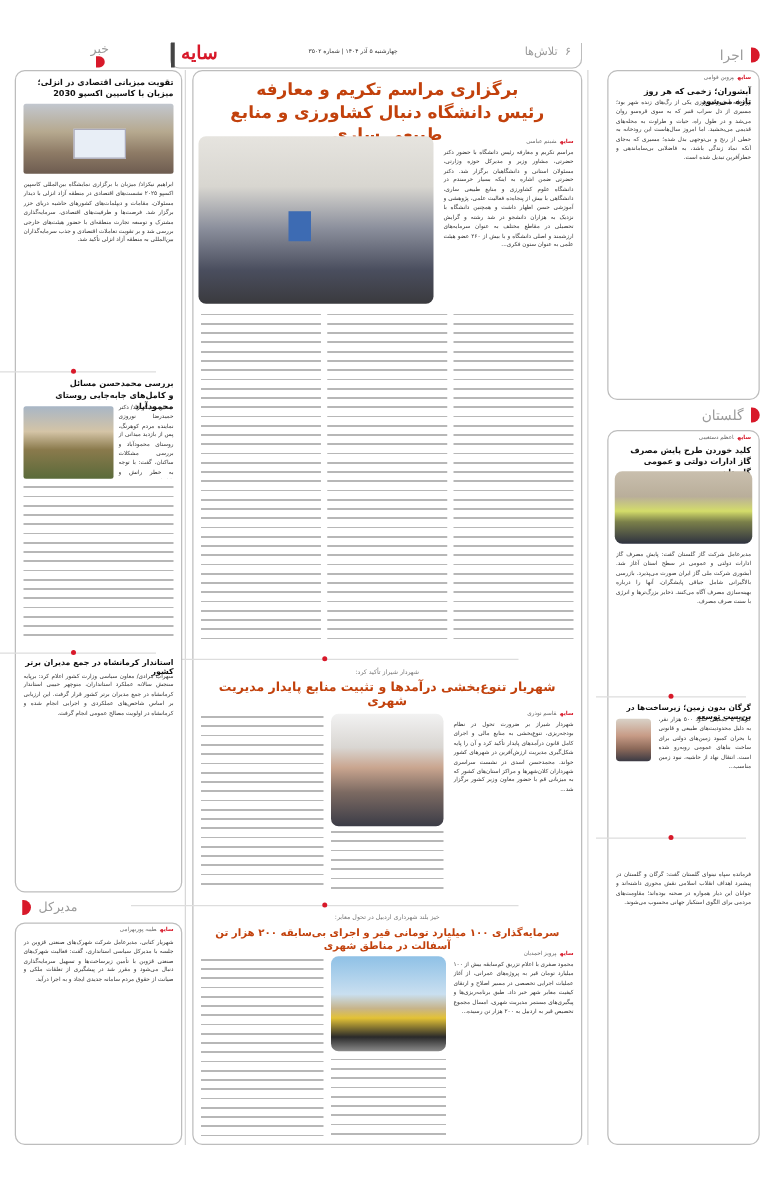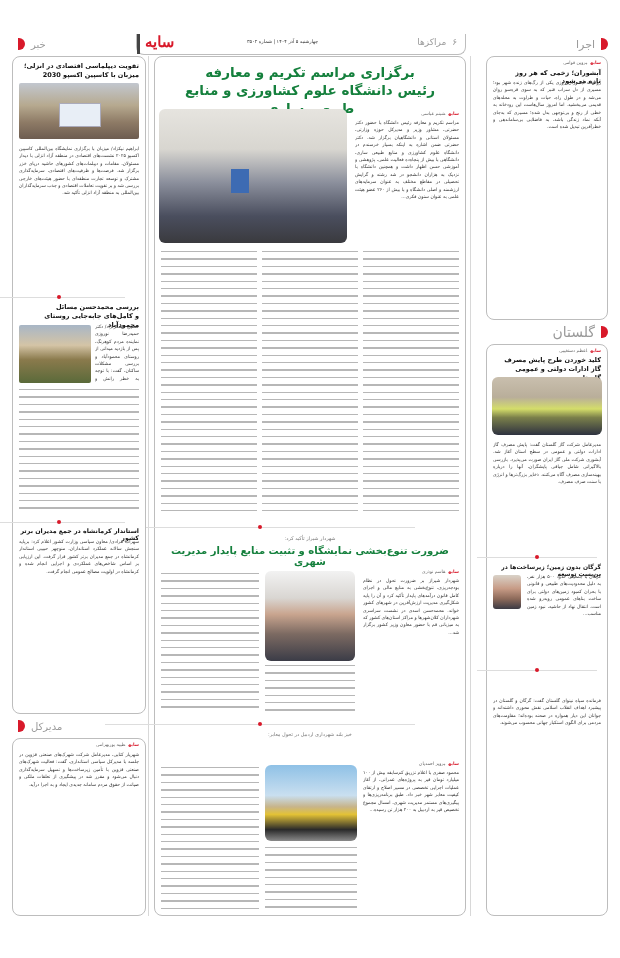--- a/index.html
+++ b/index.html
@@ -3,21 +3,21 @@
 <meta charset="utf-8">
 <style>
   html,body{margin:0;padding:0;background:#ffffff;}
   body{width:620px;height:958px;position:relative;overflow:hidden;font-family:"DejaVu Sans",sans-serif;color:#222;direction:rtl;}
   .abs{position:absolute;}
   .hdr{top:34px;height:20px;display:flex;align-items:center;}
   .sec-label{font-size:9px;color:#9a9a9a;}
   .redtab{width:7px;height:12px;background:#d8192a;border-radius:0 6px 6px 0;display:inline-block;}
   .box{border:1px solid #bdbdbd;border-radius:8px;background:#fff;}
   .txt{font-size:4.6px;line-height:7.4px;color:#333;text-align:justify;}
-  .h1{font-weight:bold;color:#15803d;text-align:center;}
+  .h1{font-weight:bold;color:#c2410c;text-align:center;}
   .h2{font-weight:bold;color:#111;}
   .sub{font-size:5px;color:#777;text-align:center;}
   .byline{font-size:4.5px;color:#666;}
   .byline .mark{color:#d8192a;font-weight:bold;margin-left:3px;}
   .sep{height:1px;background:#ddd;position:relative;}
   .sep::after{content:"";position:absolute;left:50%;top:-2px;width:4px;height:4px;border-radius:50%;background:#d8192a;transform:translateX(-50%);}
   .photo{border-radius:6px;overflow:hidden;}
   .lines{background:repeating-linear-gradient(#fff 0,#fff 2px,#b7b7b7 2px,#b7b7b7 3.4px,#fff 3.4px,#fff 7.4px);}
   .col-rule{width:1px;background:#d8d8d8;}
 </style>
@@ -25,42 +25,42 @@
 <body>
 
 <div class="abs hdr" style="right:12px;width:110px;">
   <span class="redtab"></span>
   <span class="sec-label" style="margin-right:6px;font-size:11px;">اجرا</span>
 </div>
 
 <div class="abs" style="top:34px;left:136px;width:328px;height:20px;border-bottom:1px solid #bdbdbd;border-left:1px solid #bdbdbd;border-right:1px solid #bdbdbd;border-radius:0 0 8px 8px;">
   <span class="abs" style="right:8px;top:3px;font-size:9px;color:#9a9a9a;">
     <span style="margin-left:3px;">۶</span>
-    <span>مراکز‌ها</span>
+    <span>تلاش‌ها</span>
   </span>
   <span class="abs" style="left:110px;top:5px;font-size:4.8px;color:#333;">چهارشنبه ۵ آذر ۱۴۰۴ | شماره ۳۵۰۲</span>
   <span class="abs" style="left:8px;top:-1px;font-size:15px;font-weight:bold;color:#d8192a;font-family:'DejaVu Serif',serif;">سایه</span>
   <span class="abs" style="left:0;top:0;width:3px;height:20px;background:#444;"></span>
 </div>
 
-<div class="abs hdr" style="left:12px;width:130px;justify-content:flex-start;flex-direction:row;">
+<div class="abs hdr" style="left:12px;width:130px;justify-content:flex-start;flex-direction:column;">
   <span style="flex:1;"></span>
   <span class="sec-label" style="font-size:10px;margin-left:6px;">خبر</span>
   <span class="redtab" style="margin-left:6px;"></span>
 </div>
 
 <div class="abs box" style="top:56px;right:12px;width:120px;height:262px;">
   <div class="byline" style="position:absolute;top:3px;right:6px;"><span class="mark">سایه</span><span>پروین قوامی</span></div>
   <div class="h2" style="position:absolute;top:12px;right:6px;left:24px;font-size:6.5px;">آبشوران؛ زخمی که هر روز تازه می‌شود</div>
   <div class="txt" style="position:absolute;top:22px;right:6px;left:6px;height:234px;overflow:hidden;">رودخانه آبشوران روزی یکی از رگ‌های زنده شهر بود؛ مسیری از دل سراب قنبر که به سوی قره‌سو روان می‌شد و در طول راه، حیات و طراوت به محله‌های قدیمی می‌بخشید. اما امروز سال‌هاست این رودخانه به خطی از رنج و بی‌توجهی بدل شده؛ مسیری که به‌جای آنکه نماد زندگی باشد، به فاضلابی بی‌ساماندهی و خطرآفرین تبدیل شده است.</div>
 </div>
 
 <div class="abs hdr" style="top:322px;right:12px;width:110px;">
   <span class="redtab"></span>
-  <span class="sec-label" style="margin-right:6px;font-size:14px;">گلستان</span>
+  <span class="sec-label" style="margin-right:6px;font-size:11px;">گلستان</span>
 </div>
 
 <div class="abs box" style="top:344px;right:12px;width:120px;height:570px;">
   <div class="byline" style="position:absolute;top:3px;right:6px;"><span class="mark">سایه</span><span>اعظم دستغیبی</span></div>
   <div class="h2" style="position:absolute;top:11px;right:6px;left:6px;font-size:6.5px;line-height:9px;">کلید خوردن طرح پایش مصرف گاز ادارات دولتی و عمومی گلستان</div>
   <div class="photo abs" style="top:32px;right:5px;left:5px;height:58px;background:linear-gradient(180deg,#c9bfae 0%,#b9ae9a 35%,#d4dd6a 55%,#7a7f4a 70%,#2e3240 100%);"></div>
   <div class="txt" style="position:absolute;top:96px;right:6px;left:6px;height:112px;overflow:hidden;">مدیرعامل شرکت گاز گلستان گفت: پایش مصرف گاز ادارات دولتی و عمومی در سطح استان آغاز شد. آبشوری شرکت ملی گاز ایران صورت می‌پذیرد. بازرسی بالاگیرانی شامل جیاقی پایشگران، آنها را درباره بهینه‌سازی مصرف آگاه می‌کنند. ذخایر بزرگ‌ترها و انرژی با سنت صرف مصرف.</div>
   <div class="sep abs" style="top:212px;right:10px;left:10px;"></div>
   <div class="h2" style="position:absolute;top:218px;right:6px;left:6px;font-size:6px;">گرگان بدون زمین؛ زیرساخت‌ها در بن‌بست توسعه</div>
   <div class="photo abs" style="top:230px;left:6px;width:28px;height:34px;background:linear-gradient(180deg,#d9d2c8 0%,#c79b86 40%,#8d6a5a 70%,#3b3a44 100%);border-radius:3px;"></div>
@@ -69,57 +69,58 @@
   <div class="txt" style="position:absolute;top:352px;right:6px;left:6px;height:212px;overflow:hidden;">فرمانده سپاه نینوای گلستان گفت: گرگان و گلستان در پیشبرد اهداف انقلاب اسلامی نقش محوری داشته‌اند و جوانان این دیار همواره در صحنه بوده‌اند؛ مقاومت‌های مردمی برای الگوی استکبار جهانی محسوب می‌شوند.</div>
 </div>
 
 <div class="abs col-rule" style="top:56px;left:470px;height:860px;"></div>
 <div class="abs col-rule" style="top:56px;left:148px;height:860px;"></div>
 
 <div class="abs box" style="top:56px;left:154px;width:310px;height:858px;">
 
   <div class="h1 abs" style="top:6px;left:6px;right:6px;font-size:13.5px;line-height:18px;">
     <div>برگزاری مراسم تکریم و معارفه</div>
-    <div>رئیس دانشگاه علوم کشاورزی و منابع طبیعی ساری</div>
+    <div>رئیس دانشگاه دنبال کشاورزی و منابع طبیعی ساری</div>
   </div>
 
   <div class="photo abs" style="top:52px;left:4px;width:188px;height:134px;background:linear-gradient(180deg,#e6e4df 0%,#d8d6d0 30%,#8b8f9c 55%,#4a4e5e 80%,#3a3a3e 100%);">
     <div class="abs" style="left:72px;top:60px;width:18px;height:24px;background:#3d6bb3;"></div>
   </div>
 
   <div class="byline abs" style="top:54px;right:6px;"><span class="mark">سایه</span><span>شبنم عباسی</span></div>
   <div class="txt abs" style="top:62px;right:6px;width:104px;height:124px;overflow:hidden;">مراسم تکریم و معارفه رئیس دانشگاه با حضور دکتر حضرتی، مشاور وزیر و مدیرکل حوزه وزارتی، مسئولان استانی و دانشگاهیان برگزار شد. دکتر حضرتی ضمن اشاره به اینکه بسیار خرسندم در دانشگاه علوم کشاورزی و منابع طبیعی ساری، دانشگاهی با بیش از پنجاه‌ده فعالیت علمی، پژوهشی و آموزشی حسن اظهار داشت و همچنین دانشگاه با نزدیک به هزاران دانشجو در شد رشته و گرایش تحصیلی در مقاطع مختلف به عنوان سرمایه‌های ارزشمند و اصلی دانشگاه و با بیش از ۲۶۰ عضو هیئت علمی به عنوان ستون فکری...</div>
 
   <div class="abs lines" style="top:192px;right:6px;width:96px;height:264px;"></div>
   <div class="abs lines" style="top:192px;right:107px;width:96px;height:264px;"></div>
   <div class="abs lines" style="top:192px;left:6px;width:96px;height:264px;"></div>
 
   <div class="sep abs" style="top:470px;left:50px;right:50px;"></div>
 
   <div class="sub abs" style="top:478px;left:0;right:0;">شهردار شیراز تأکید کرد:</div>
-  <div class="h1 abs" style="top:488px;left:6px;right:6px;font-size:10px;">ضرورت تنوع‌بخشی نمایشگاه و تثبیت منابع پایدار مدیریت شهری</div>
+  <div class="h1 abs" style="top:488px;left:6px;right:6px;font-size:10px;">شهریار تنوع‌بخشی درآمدها و تثبیت منابع پایدار مدیریت شهری</div>
   <div class="byline abs" style="top:512px;right:6px;"><span class="mark">سایه</span><span>قاسم نوذری</span></div>
   <div class="txt abs" style="top:520px;right:6px;width:96px;height:136px;overflow:hidden;">شهردار شیراز بر ضرورت تحول در نظام بودجه‌ریزی، تنوع‌بخشی به منابع مالی و اجرای کامل قانون درآمدهای پایدار تأکید کرد و آن را پایه شکل‌گیری مدیریت ارزش‌آفرین در شهرهای کشور خواند. محمدحسن اسدی در نشست سراسری شهرداران کلان‌شهرها و مراکز استان‌های کشور که به میزبانی قم با حضور معاون وزیر کشور برگزار شد...</div>
   <div class="photo abs" style="top:514px;left:110px;width:90px;height:90px;background:linear-gradient(180deg,#f2f2f2 0%,#d9d6d2 30%,#c9a58f 48%,#7c6a62 70%,#3b3c47 100%);"></div>
   <div class="abs lines" style="top:606px;left:110px;width:90px;height:50px;"></div>
   <div class="abs lines" style="top:514px;left:6px;width:98px;height:142px;"></div>
 
   <div class="sep abs" style="top:666px;left:50px;right:50px;"></div>
 
   <div class="sub abs" style="top:674px;left:0;right:0;">خیز بلند شهرداری اردبیل در تحول معابر:</div>
+  <div class="h1 abs" style="top:684px;left:6px;right:6px;font-size:8.2px;">سرمایه‌گذاری ۱۰۰ میلیارد تومانی قیر و اجرای بی‌سابقه ۲۰۰ هزار تن آسفالت در مناطق شهری</div>
   <div class="byline abs" style="top:704px;right:6px;"><span class="mark">سایه</span><span>پرویز احمدیان</span></div>
   <div class="txt abs" style="top:712px;right:6px;width:96px;height:140px;overflow:hidden;">محمود صفری با اعلام تزریق کم‌سابقه بیش از ۱۰۰ میلیارد تومان قیر به پروژه‌های عمرانی، از آغاز عملیات اجرایی تخصصی در مسیر اصلاح و ارتقای کیفیت معابر شهر خبر داد. طبق برنامه‌ریزی‌ها و پیگیری‌های مستمر مدیریت شهری، امسال مجموع تخصیص قیر به اردبیل به ۲۰۰ هزار تن رسیده...</div>
   <div class="photo abs" style="top:708px;left:110px;width:92px;height:76px;background:linear-gradient(180deg,#8fc1e6 0%,#c9dff0 40%,#c7b48a 55%,#e3c236 65%,#2a2a2a 85%,#8a8a8a 100%);"></div>
   <div class="abs lines" style="top:788px;left:110px;width:92px;height:64px;"></div>
   <div class="abs lines" style="top:708px;left:6px;width:98px;height:144px;"></div>
 </div>
 
 <div class="abs box" style="top:56px;left:12px;width:132px;height:656px;">
   <div class="h2 abs" style="top:5px;right:6px;left:6px;font-size:6.5px;line-height:9px;">
-    <div>تقویت دیپلماسی اقتصادی در انزلی؛</div>
+    <div>تقویت میزبانی اقتصادی در انزلی؛</div>
     <div>میزبان با کاسپین اکسپو 2030</div>
   </div>
   <div class="photo abs" style="top:26px;left:6px;right:6px;height:56px;background:linear-gradient(180deg,#c2c7cf 0%,#b6a98f 40%,#8e7b66 70%,#6d5c50 100%);border-radius:2px;">
     <div class="abs" style="left:40px;top:20px;width:40px;height:22px;background:#e8eef6;border:1px solid #aab;"></div>
   </div>
   <div class="txt abs" style="top:88px;right:6px;left:6px;height:148px;overflow:hidden;">ابراهیم نیکزاد/ میزبان با برگزاری نمایشگاه بین‌المللی کاسپین اکسپو ۲۰۲۵ نشست‌های اقتصادی در منطقه آزاد انزلی با دیدار مسئولان، مقامات و دیپلمات‌های کشورهای حاشیه دریای خزر برگزار شد. فرصت‌ها و ظرفیت‌های اقتصادی، سرمایه‌گذاری مشترک و توسعه تجارت منطقه‌ای با حضور هیئت‌های خارجی بررسی شد و بر تقویت تعاملات اقتصادی و جذب سرمایه‌گذاران بین‌المللی به منطقه آزاد انزلی تأکید شد.</div>
   <div class="sep abs" style="top:240px;left:20px;right:20px;"></div>
   <div class="h2 abs" style="top:246px;right:6px;left:6px;font-size:6.5px;line-height:9px;">
     <div>بررسی محمدحسن مسائل</div>
     <div>و کامل‌های جابه‌جایی روستای محمودآباد</div>

